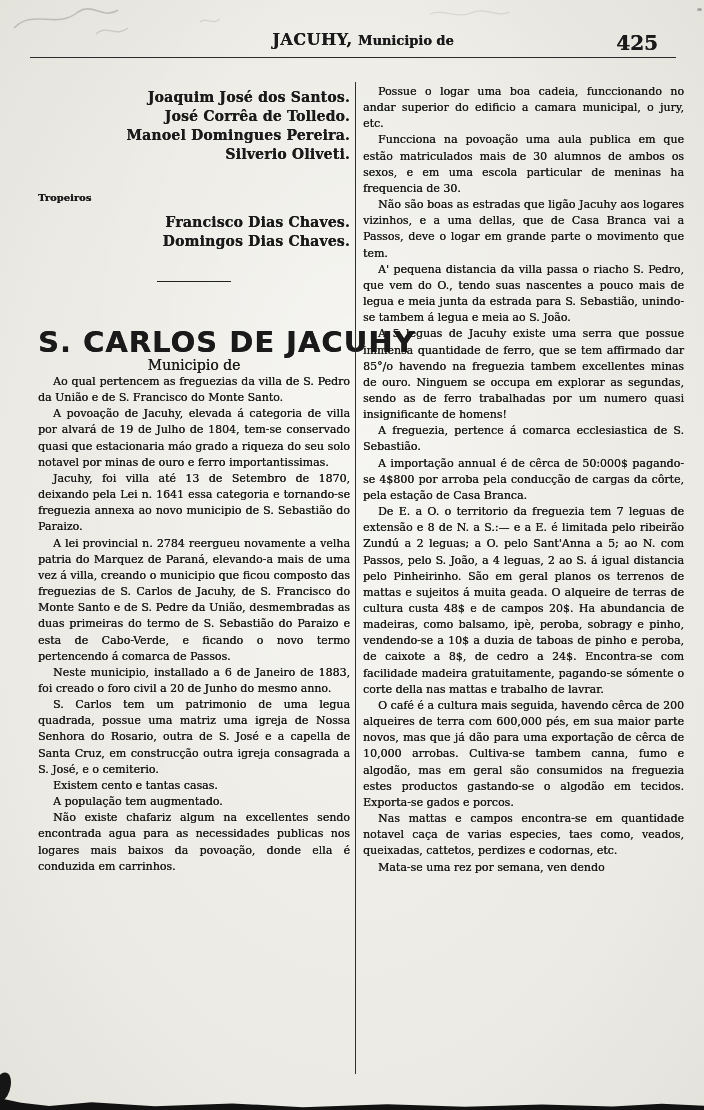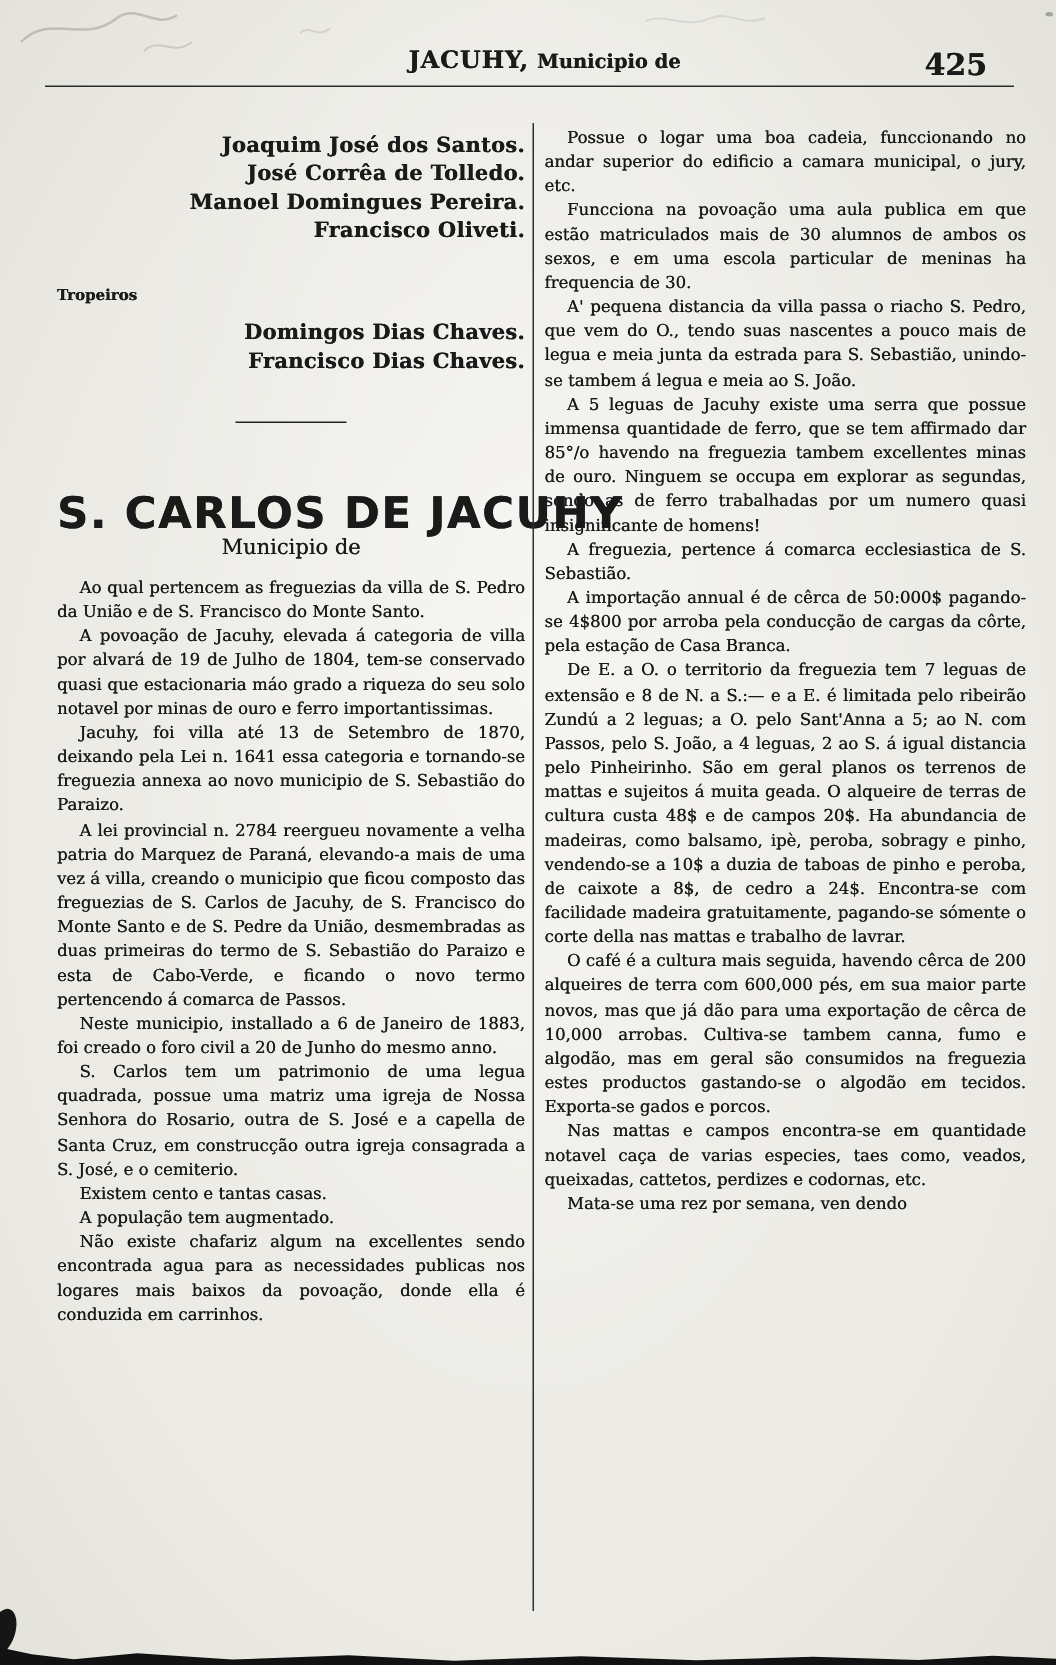--- a/index.html
+++ b/index.html
@@ -43,21 +43,21 @@
 
   .section-title {
     margin-top:48px;
     font-family:"DejaVu Sans", sans-serif;
     font-weight:bold; font-size:29px; line-height:24px;
     text-align:center; letter-spacing:1px; white-space:nowrap;
   }
   .section-subtitle { margin-top:3px; font-size:14px; line-height:17px; text-align:center; }
 
   
-  .paragraphs { margin-top:10px; }
+  .paragraphs { }
   .col-right .paragraphs { margin-top:0; }
   .para {
     font-size:11px; line-height:16.15px;
     text-align:justify; text-indent:15px;
   }
 
   
   .handwriting-marks { position:absolute; top:0; left:0; width:704px; height:60px; pointer-events:none; }
   .bottom-edge {
     position:absolute; left:0; right:0; bottom:0; height:13px; background:#121212;
@@ -91,27 +91,27 @@
   </header>
   <div class="header-rule"></div>
 
   <main class="columns">
 
     <section class="col col-left">
       <div class="names-block">
           <p class="name-line">Joaquim José dos Santos.</p>
           <p class="name-line">José Corrêa de Tolledo.</p>
           <p class="name-line">Manoel Domingues Pereira.</p>
-          <p class="name-line">Francisco Oliveti.</p>
+          <p class="name-line">Silverio Oliveti.</p>
         </div>
 
       <p class="tropeiros-head">Tropeiros</p>
       <div class="names-block">
+          <p class="name-line">Francisco Dias Chaves.</p>
           <p class="name-line">Domingos Dias Chaves.</p>
-          <p class="name-line">Francisco Dias Chaves.</p>
         </div>
 
       <div class="short-divider"></div>
 
       <h1 class="section-title">S. CARLOS DE JACUHY</h1>
       <p class="section-subtitle">Municipio de</p>
 
       <div class="paragraphs">
           <p class="para">Ao qual pertencem as freguezias da villa de S. Pedro da União e de S. Francisco do Monte Santo.</p>
           <p class="para">A povoação de Jacuhy, elevada á categoria de villa por alvará de 19 de Julho de 1804, tem-se conservado quasi que estacionaria máo grado a riqueza do seu solo notavel por minas de ouro e ferro importantissimas.</p>
@@ -124,20 +124,21 @@
           <p class="para">Não existe chafariz algum na excellentes sendo encontrada agua para as necessidades publicas nos logares mais baixos da povoação, donde ella é conduzida em carrinhos.</p>
         </div>
     </section>
 
     <div class="col-rule"></div>
 
     <section class="col col-right">
       <div class="paragraphs">
           <p class="para">Possue o logar uma boa cadeia, funccionando no andar superior do edificio a camara municipal, o jury, etc.</p>
           <p class="para">Funcciona na povoação uma aula publica em que estão matriculados mais de 30 alumnos de ambos os sexos, e em uma escola particular de meninas ha frequencia de 30.</p>
+          <p class="para">Não são boas as estradas que ligão Jacuhy aos logares vizinhos, e a uma dellas, que de Casa Branca vai a Passos, deve o logar em grande parte o movimento que tem.</p>
           <p class="para">A' pequena distancia da villa passa o riacho S. Pedro, que vem do O., tendo suas nascentes a pouco mais de legua e meia junta da estrada para S. Sebastião, unindo-se tambem á legua e meia ao S. João.</p>
           <p class="para">A 5 leguas de Jacuhy existe uma serra que possue immensa quantidade de ferro, que se tem affirmado dar 85°/o havendo na freguezia tambem excellentes minas de ouro. Ninguem se occupa em explorar as segundas, sendo as de ferro trabalhadas por um numero quasi insignificante de homens!</p>
           <p class="para">A freguezia, pertence á comarca ecclesiastica de S. Sebastião.</p>
           <p class="para">A importação annual é de cêrca de 50:000$ pagando-se 4$800 por arroba pela conducção de cargas da côrte, pela estação de Casa Branca.</p>
           <p class="para">De E. a O. o territorio da freguezia tem 7 leguas de extensão e 8 de N. a S.:— e a E. é limitada pelo ribeirão Zundú a 2 leguas; a O. pelo Sant'Anna a 5; ao N. com Passos, pelo S. João, a 4 leguas, 2 ao S. á igual distancia pelo Pinheirinho. São em geral planos os terrenos de mattas e sujeitos á muita geada. O alqueire de terras de cultura custa 48$ e de campos 20$. Ha abundancia de madeiras, como balsamo, ipè, peroba, sobragy e pinho, vendendo-se a 10$ a duzia de taboas de pinho e peroba, de caixote a 8$, de cedro a 24$. Encontra-se com facilidade madeira gratuitamente, pagando-se sómente o corte della nas mattas e trabalho de lavrar.</p>
           <p class="para">O café é a cultura mais seguida, havendo cêrca de 200 alqueires de terra com 600,000 pés, em sua maior parte novos, mas que já dão para uma exportação de cêrca de 10,000 arrobas. Cultiva-se tambem canna, fumo e algodão, mas em geral são consumidos na freguezia estes productos gastando-se o algodão em tecidos. Exporta-se gados e porcos.</p>
           <p class="para">Nas mattas e campos encontra-se em quantidade notavel caça de varias especies, taes como, veados, queixadas, cattetos, perdizes e codornas, etc.</p>
           <p class="para">Mata-se uma rez por semana, ven dendo</p>
         </div>
     </section>

